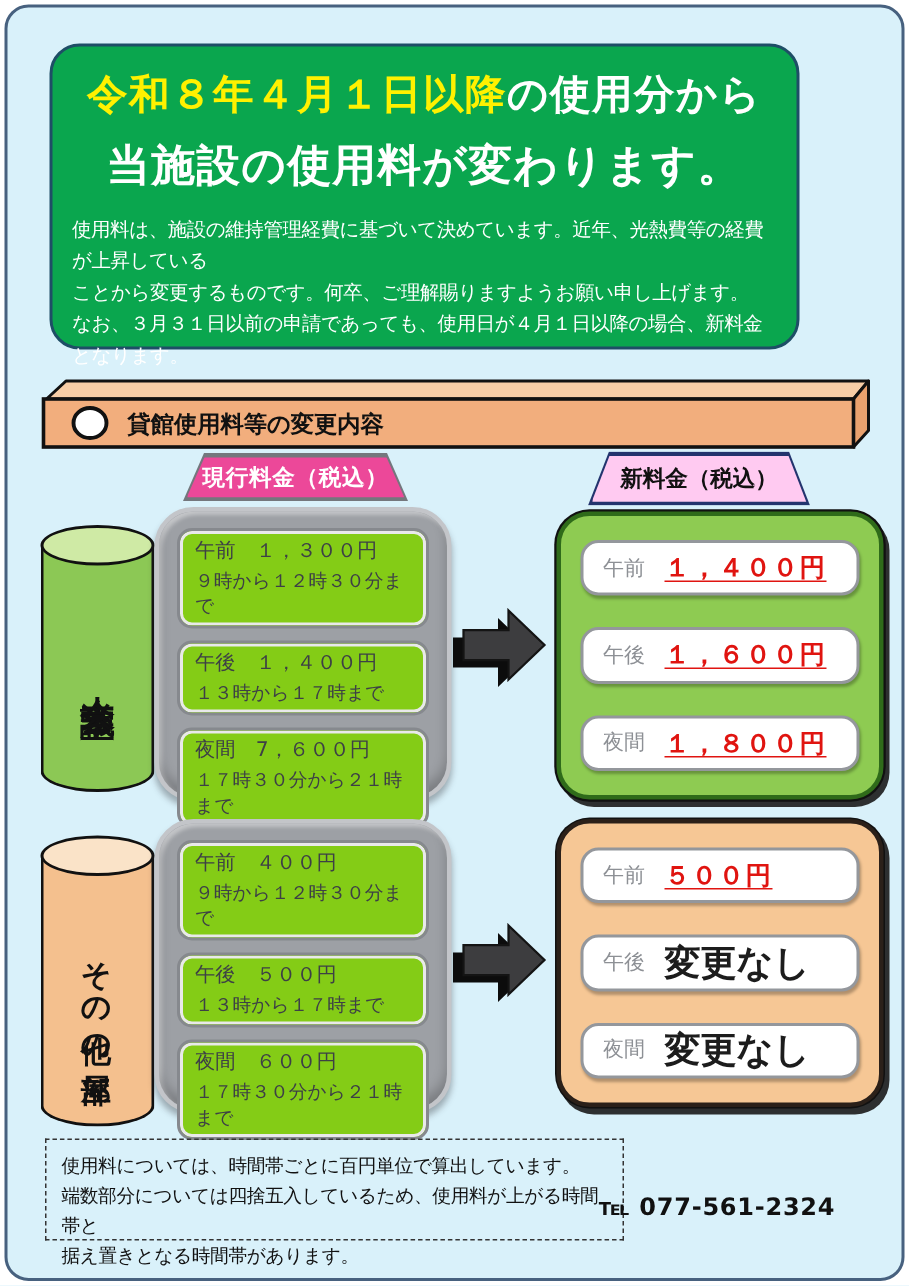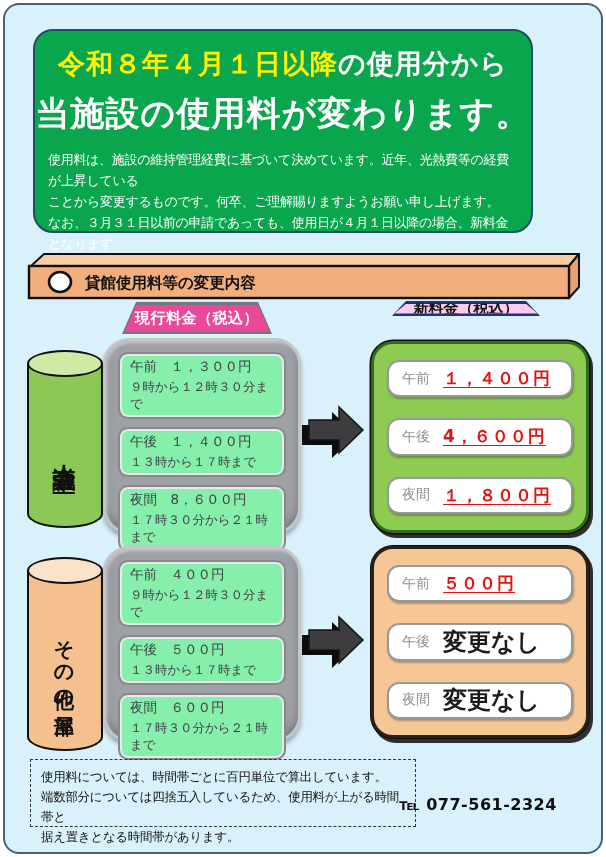--- a/index.html
+++ b/index.html
@@ -13,38 +13,38 @@
     border:2.5px solid #47617f;border-radius:16px;box-sizing:border-box;
   }
   
   .header-box{
     position:absolute;left:33px;top:29px;width:500px;height:204px;
     background:#0aa64e;border:2px solid #1e4e66;border-radius:20px;
     box-sizing:border-box;text-align:center;color:#fff;
   }
   .title-line1{margin-top:17px;font-size:27px;font-weight:bold;letter-spacing:1px;line-height:1.2;}
   .title-hl{color:#fff100;}
-  .title-line2{margin-top:13px;font-size:34px;font-weight:bold;letter-spacing:1px;color:#ffffff;line-height:1.2;}
+  .title-line2{margin-top:13px;font-size:29px;font-weight:bold;letter-spacing:1px;color:#ffffff;line-height:1.2;}
   .header-body{
     margin:15px 13px 0 13px;text-align:left;font-size:13px;line-height:1.62;
     color:#ffffff;letter-spacing:-0.3px;
   }
   
   .banner{position:absolute;left:27px;top:251px;width:560px;height:49px;}
   .banner text{font-weight:bold;font-size:15.5px;fill:#111;font-family:"DejaVu Sans","Liberation Sans",sans-serif;}
   
   .chip{position:absolute;box-sizing:border-box;}
   .chip .outer,.chip .inner{position:absolute;}
   .chip .outer{inset:0;clip-path:polygon(14px 0,calc(100% - 14px) 0,100% 100%,0 100%);}
   .chip .inner{inset:2.5px;clip-path:polygon(12px 0,calc(100% - 12px) 0,100% 100%,0 100%);
     display:flex;align-items:center;justify-content:center;font-size:15px;font-weight:bold;}
   .chip-old{left:122px;top:302px;width:150px;height:32px;}
   .chip-old .outer{background:#74777d;}
   .chip-old .inner{background:#ec4899;color:#ffffff;letter-spacing:0.5px;}
-  .chip-new{left:392px;top:301px;width:148px;height:15px;}
+  .chip-new{left:392px;top:301px;width:148px;height:36px;}
   .chip-new .outer{background:#23346e;}
   .chip-new .inner{background:#ffcaf1;color:#111;}
   
   .cylinder{position:absolute;}
   .cyl-body{position:absolute;left:0;right:0;top:13px;bottom:0;border:2.5px solid #111;
     border-top:none;box-sizing:border-box;border-radius:0 0 50% 50% / 0 0 14px 14px;}
   .cyl-top{position:absolute;left:0;right:0;top:0;height:27px;border:2.5px solid #111;
     box-sizing:border-box;border-radius:50%;}
   .cyl-label{position:absolute;left:0;right:0;top:28px;bottom:8px;display:flex;
     align-items:center;justify-content:center;writing-mode:vertical-rl;text-orientation:upright;
@@ -60,21 +60,21 @@
   
   .gray-box{
     position:absolute;width:198px;height:196px;box-sizing:border-box;
     background:#9da0a5;border:3px solid #c3c5c9;border-radius:26px;
     box-shadow:0 4px 4px rgba(40,40,45,.35), inset 0 -6px 8px rgba(0,0,0,.22), inset 2px 2px 3px rgba(255,255,255,.45);
     padding:11px 12px;display:flex;flex-direction:column;gap:8px;
   }
   .gray-box-1{left:103px;top:338px;}
   .gray-box-2{left:103px;top:546px;}
   .old-card{
-    flex:1;background:#86efac;border:2px solid #86898e;border-radius:10px;
+    flex:1;background:#84cc16;border:2px solid #86898e;border-radius:10px;
     box-shadow:inset 0 0 0 2px #e9e9ea;display:flex;flex-direction:column;justify-content:center;
     padding:4px 10px;gap:3px;box-sizing:border-box;
   }
   .old-line1{font-size:13.5px;color:#3d4046;}
   .old-line2{font-size:12.5px;color:#3d4046;}
   
   .new-box{
     position:absolute;width:218px;height:192px;box-sizing:border-box;border-radius:22px;
     padding:16px 13px;display:flex;flex-direction:column;gap:21px;
   }
@@ -152,38 +152,38 @@
 <div class="gray-box gray-box-1">
   <div class="old-card">
     <div class="old-line1">午前　１，３００円</div>
     <div class="old-line2">９時から１２時３０分まで</div>
   </div>
   <div class="old-card">
     <div class="old-line1">午後　１，４００円</div>
     <div class="old-line2">１３時から１７時まで</div>
   </div>
   <div class="old-card">
-    <div class="old-line1">夜間　8，６００円</div>
+    <div class="old-line1">夜間　7，６００円</div>
     <div class="old-line2">１７時３０分から２１時まで</div>
   </div>
 </div>
 
 <svg class="arrow arrow-1" viewBox="0 0 72 60">
   <polygon points="3,25 33,25 33,12 57,35 33,58 33,45 3,45" fill="#0c0c0c"></polygon>
   <polygon points="10,20 40,20 40,7 64,30 40,53 40,40 10,40" fill="#3d3d3f" stroke="#141414" stroke-width="1.5"></polygon>
 </svg>
 
 <div class="new-box new-box-green">
   <div class="new-card">
     <span class="new-label">午前</span>
     <span class="new-value">１，４００円</span>
   </div>
   <div class="new-card">
     <span class="new-label">午後</span>
-    <span class="new-value">4，６００円</span>
+    <span class="new-value">１，６００円</span>
   </div>
   <div class="new-card">
     <span class="new-label">夜間</span>
     <span class="new-value">１，８００円</span>
   </div>
 </div>
 
 <div class="cylinder cyl-tan">
   <div class="cyl-body"></div>
   <div class="cyl-top"></div>

